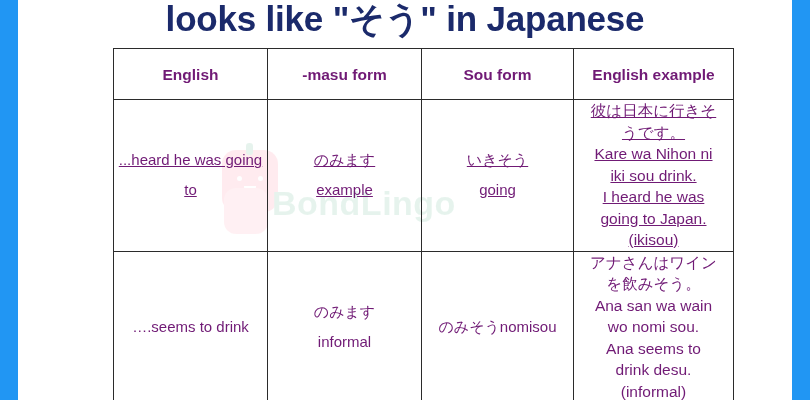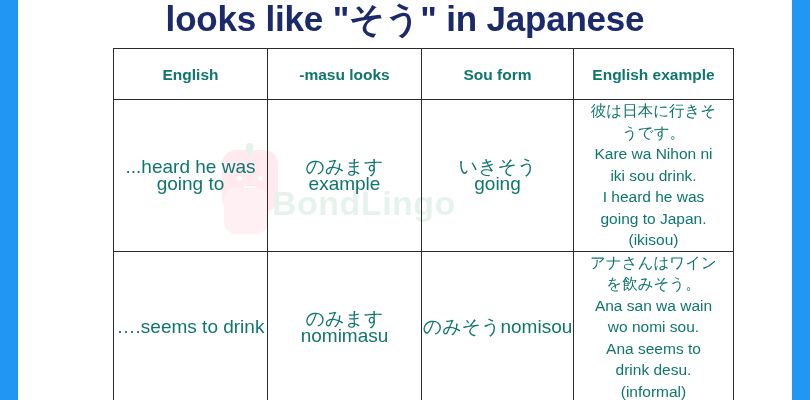--- a/index.html
+++ b/index.html
@@ -123,46 +123,46 @@
     top: 48px;
     border-collapse: collapse;
     table-layout: fixed;
     width: 620px;
   }
   table.grid th, table.grid td {
     border: 1px solid #2b2b2b;
     padding: 0;
     vertical-align: middle;
     text-align: center;
-    color: #0f766e;
+    color: #701a75;
   }
   table.grid th {
     font-size: 15.5px;
     font-weight: bold;
     height: 46px;
     line-height: 19px;
     padding: 2px 4px;
   }
   .col1 { width: 154px; }
   .col2 { width: 154px; }
   .col3 { width: 152px; }
   .col4 { width: 160px; }
 
   td.cell {
-    font-size: 19px;
-    line-height: 17px;
+    font-size: 15px;
+    line-height: 30px;
     padding: 6px 6px;
   }
   td.example {
     font-size: 15.5px;
     line-height: 21.5px;
     padding: 6px 8px;
     vertical-align: top;
   }
-  tr.row1 td { height: 146px; }
+  tr.row1 td { height: 146px; text-decoration: underline; }
   tr.row2 td { height: 148px; }
   .jp { display: block; }
   .ro { display: block; }
 </style>
 </head>
 <body>
 
 <div class="page">
   <div class="inner">
 
@@ -181,21 +181,21 @@
     <table class="grid">
       <colgroup>
         <col class="col1">
           <col class="col2">
           <col class="col3">
           <col class="col4">
       </colgroup>
       <thead>
         <tr>
           <th>English</th>
-          <th>-masu looks</th>
+          <th>-masu form</th>
           <th>Sou form</th>
           <th>English example</th>
         </tr>
       </thead>
       <tbody>
         <tr class="row1">
           <td class="cell">...heard he was going to</td>
           <td class="cell">
             <span class="jp">のみます</span>
             <span class="ro">example</span>
@@ -211,21 +211,21 @@
             <span class="jp">iki sou drink.</span>
             <span class="jp">I heard he was</span>
             <span class="jp">going to Japan.</span>
             <span class="jp">(ikisou)</span>
           </td>
         </tr>
         <tr class="row2">
           <td class="cell">….seems to drink</td>
           <td class="cell">
             <span class="jp">のみます</span>
-            <span class="ro">nomimasu</span>
+            <span class="ro">informal</span>
           </td>
           <td class="cell">
             <span class="jp">のみそうnomisou</span>
           </td>
           <td class="example">
             <span class="jp">アナさんはワイン</span>
             <span class="jp">を飲みそう。</span>
             <span class="jp">Ana san wa wain</span>
             <span class="jp">wo nomi sou.</span>
             <span class="jp">Ana seems to</span>

